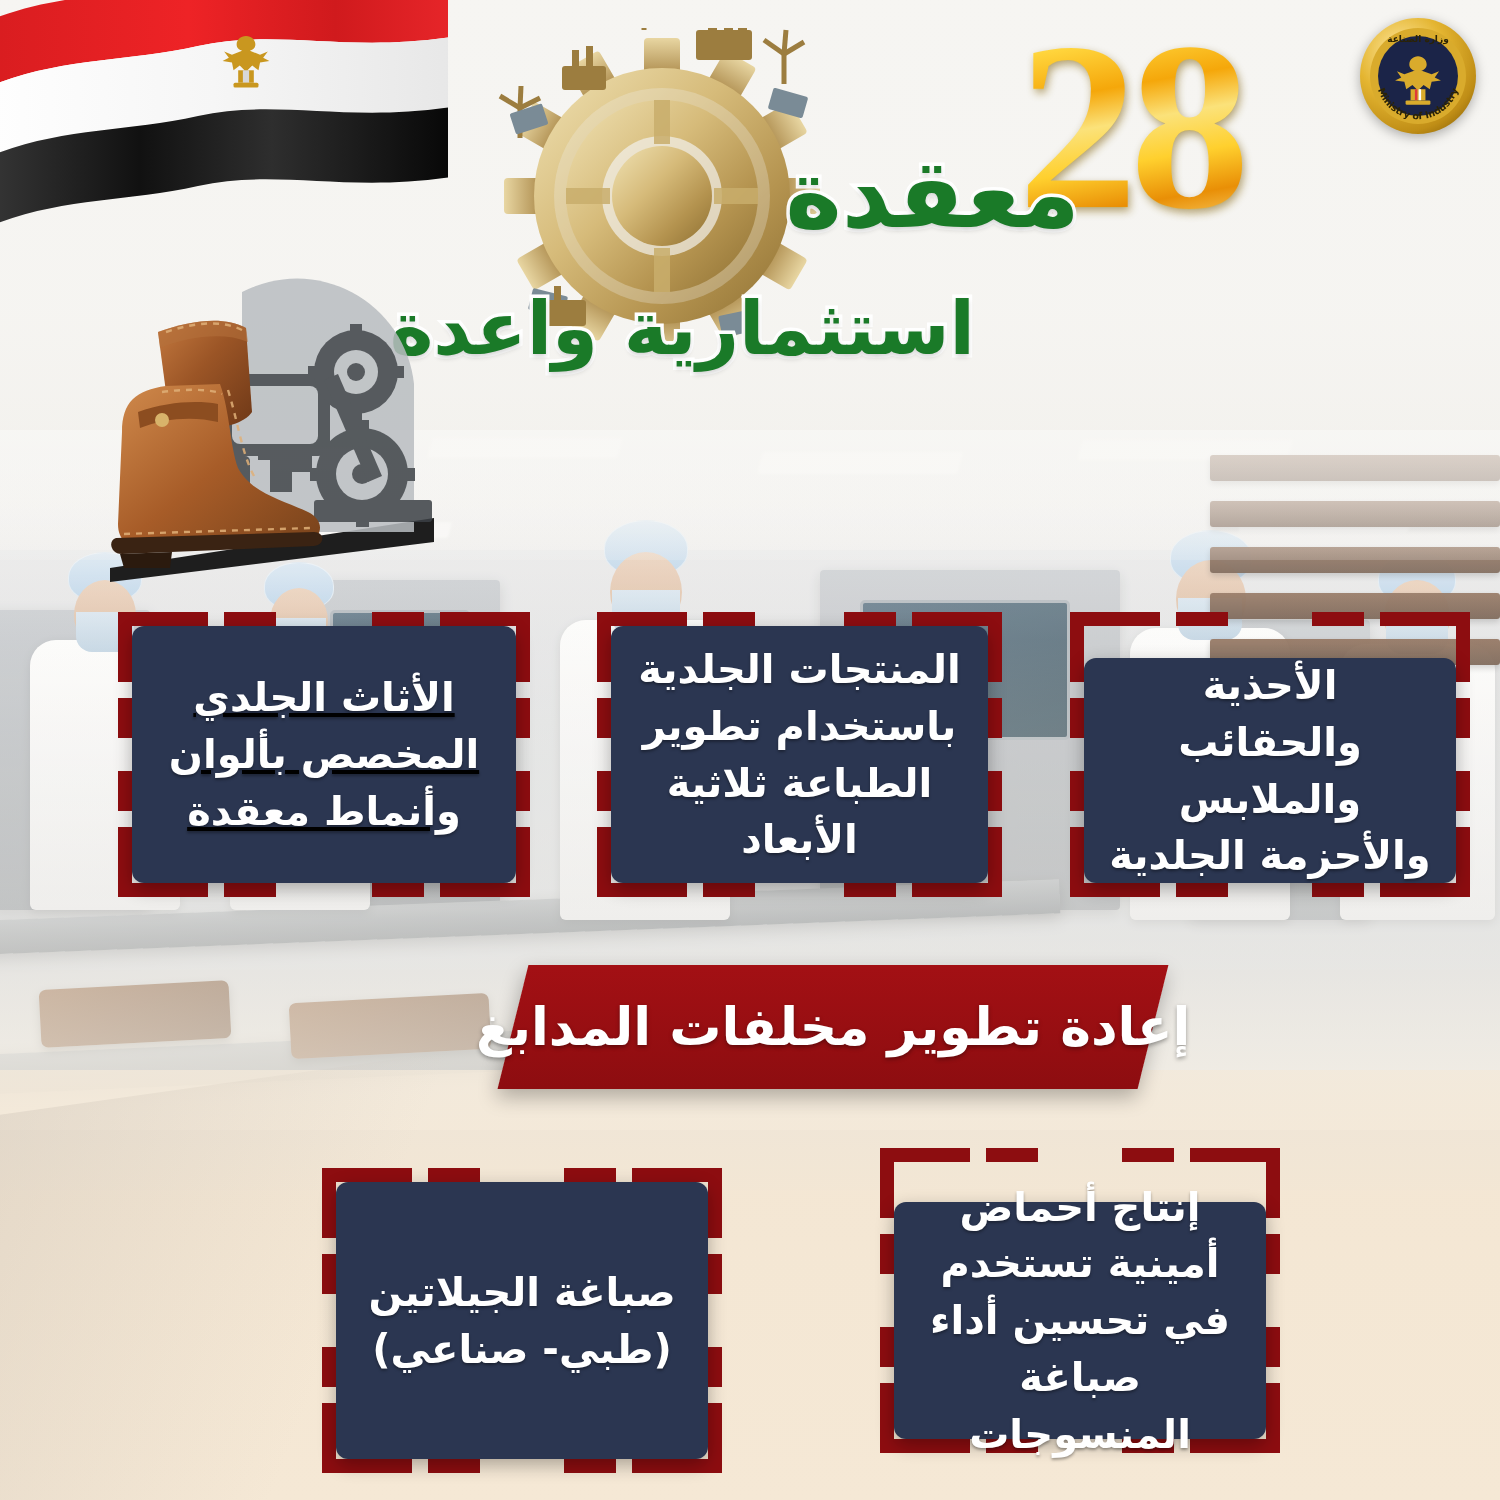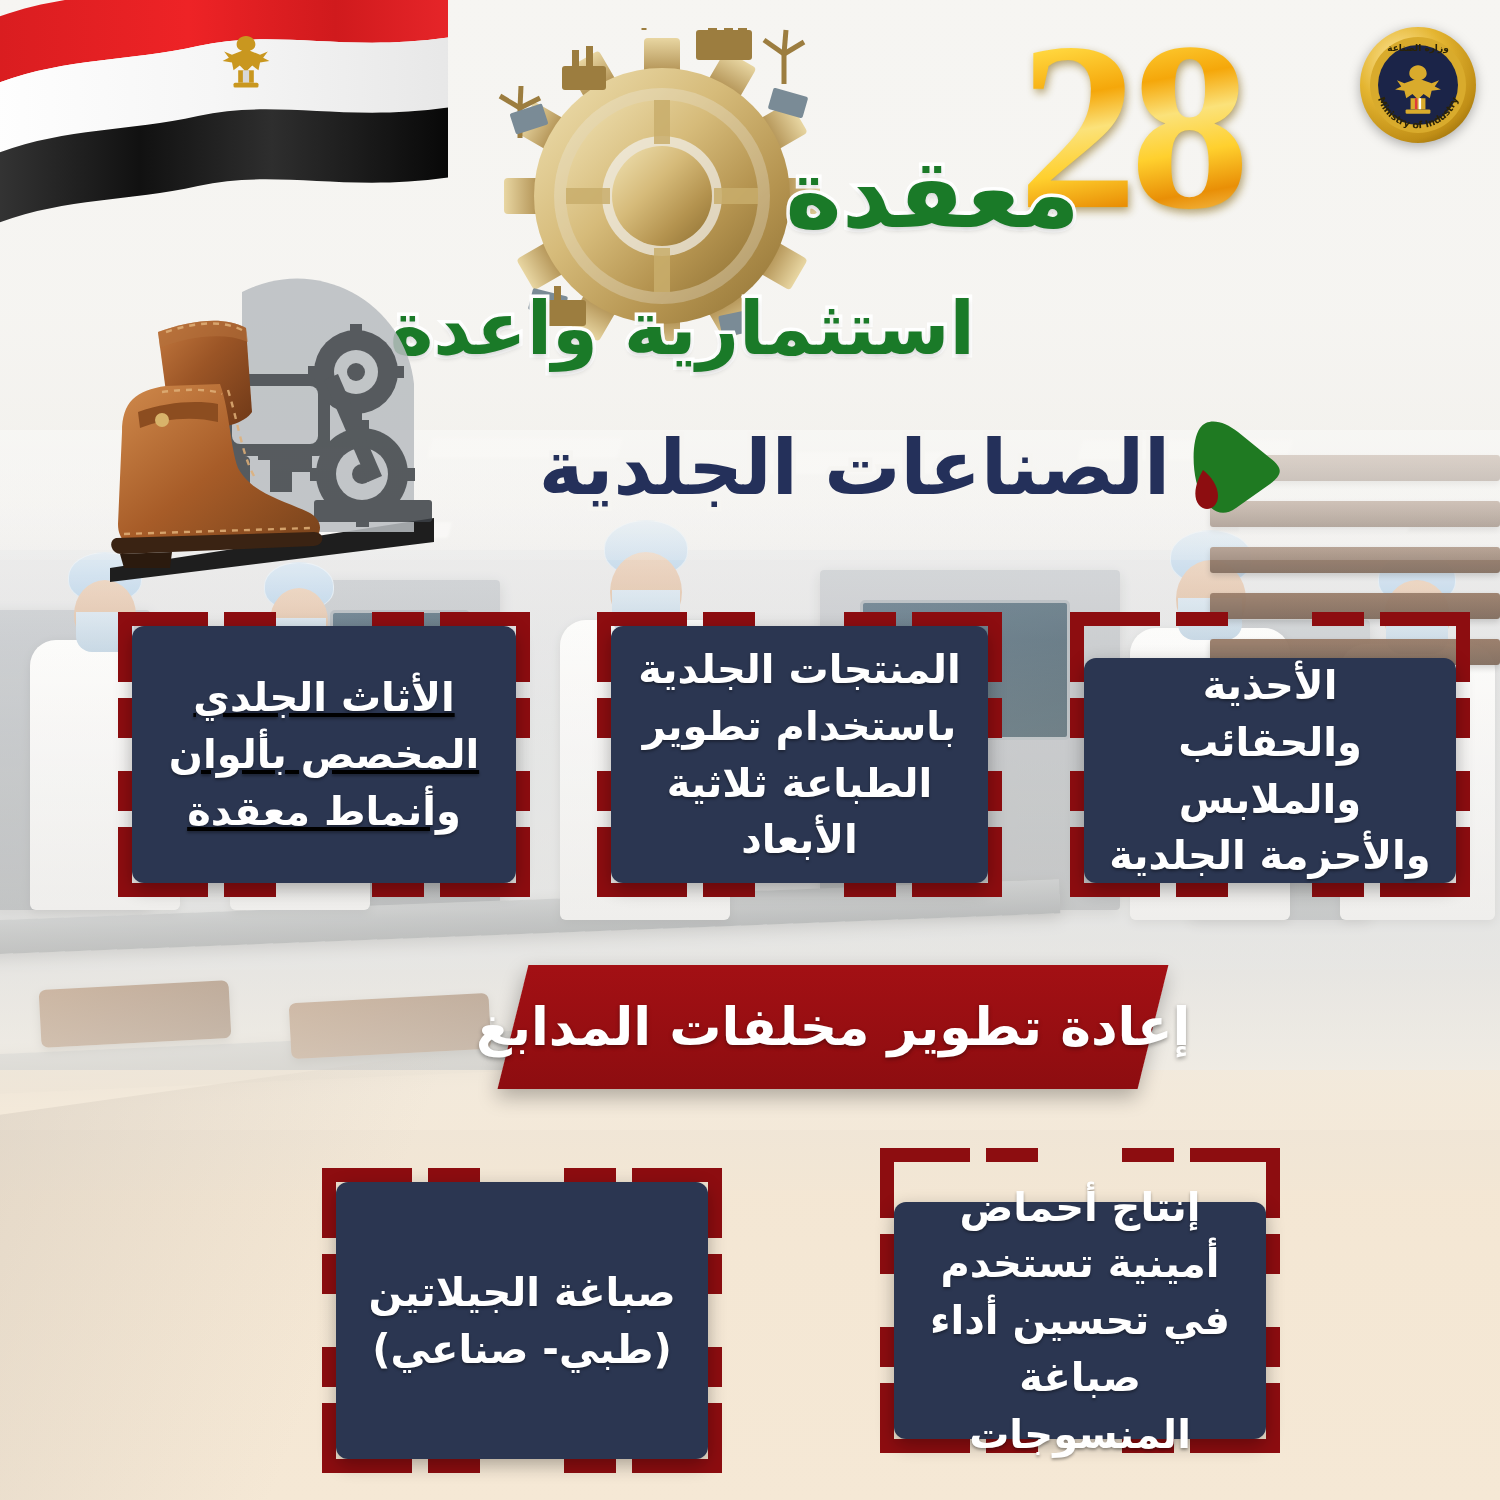--- a/index.html
+++ b/index.html
@@ -117,21 +117,21 @@
     background:linear-gradient(120deg,rgba(200,190,178,.45),rgba(235,226,212,0) 70%);
     transform:rotate(-8deg);
   }
 
   
   .flag { position:absolute; left:-22px; top:-12px; width:470px; height:260px; }
   .flag svg { width:100%; height:100%; display:block; }
 
   
   .ministry-logo {
-    position:absolute; right:22px; top:25px;
+    position:absolute; right:22px; top:16px;
     width:120px; height:120px;
   }
   .ministry-logo svg { width:100%; height:100%; display:block;
     filter:drop-shadow(0 3px 6px rgba(0,0,0,.3)); }
 
   
   .gear-graphic {
     position:absolute; left:487px; top:28px; width:350px; height:330px;
   }
   .gear-graphic svg { width:100%; height:100%; display:block; }
@@ -472,29 +472,20 @@
           </g>
         </g>
       </g>
     </svg>
   </div>
 
   <div class="headline-28">28</div>
   <div class="title-line1">معقدة</div>
   <div class="title-line2">استثمارية واعدة</div>
 
-  <div class="subtitle-wrap">
-    <div class="play-badge">
-      <svg viewBox="0 0 106 110" xmlns="http://www.w3.org/2000/svg">
-        <path d="M20,88 C8,72 6,30 16,16 C24,5 40,9 54,20 L86,46 C99,56 99,62 86,72 L52,96 C38,106 28,99 20,88 Z" fill="#1f7a22"></path>
-        <path d="M19,58 C12,70 8,84 15,93 C22,101 34,96 34,84 C34,74 27,64 19,58 Z" fill="#8d0d10"></path>
-      </svg>
-    </div>
-    <div class="subtitle-text">الصناعات الجلدية</div>
-  </div>
 
   <div class="boot-graphic">
     <svg viewBox="0 0 400 320" xmlns="http://www.w3.org/2000/svg">
       <defs>
         <linearGradient id="lth" x1="0" y1="0" x2="1" y2="1">
           <stop offset="0" stop-color="#c4793f"></stop>
             <stop offset=".45" stop-color="#9b5526"></stop>
           <stop offset="1" stop-color="#6e3817"></stop>
         </linearGradient>
         <linearGradient id="lth2" x1="0" y1="0" x2="1" y2="1">

